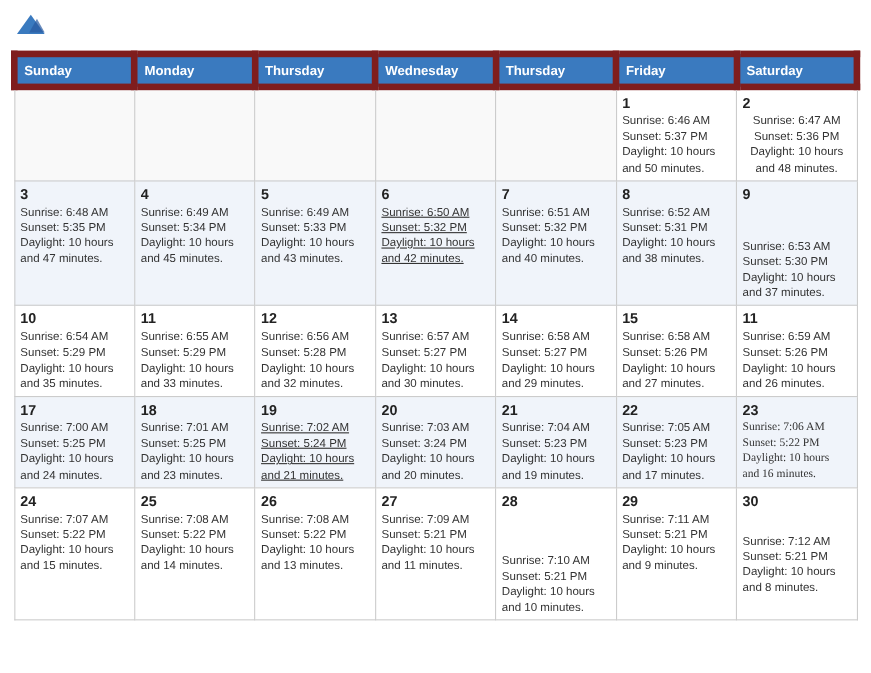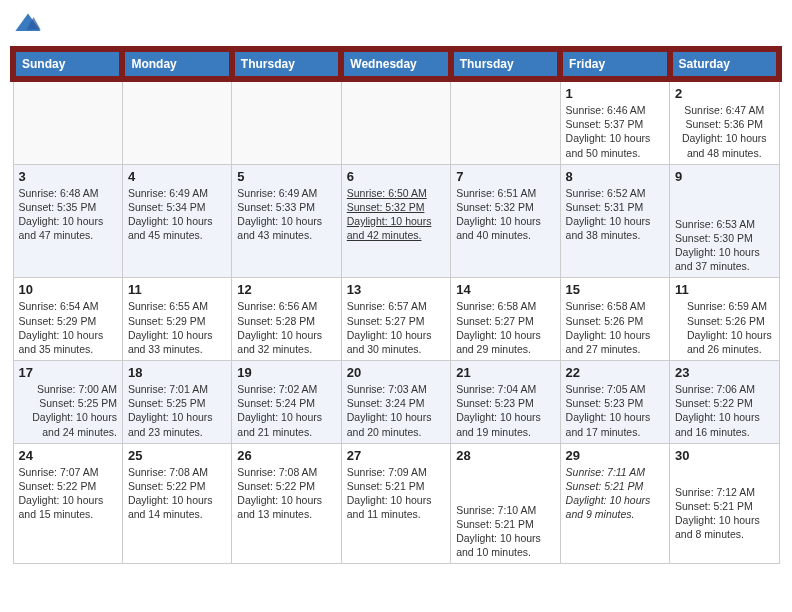--- a/index.html
+++ b/index.html
@@ -227,44 +227,44 @@
         </td>
         <td>
           <span class="day-number">15</span>
           <div class="day-info" style="white-space: pre-line;">Sunrise: 6:58 AM
 Sunset: 5:26 PM
 Daylight: 10 hours
 and 27 minutes.</div>
         </td>
         <td>
           <span class="day-number">11</span>
-          <div class="day-info" style="white-space: pre-line; margin-left: 12px;">Sunrise: 6:59 AM
+          <div class="day-info" style="white-space: pre-line;">Sunrise: 6:59 AM
 Sunset: 5:26 PM
 Daylight: 10 hours
 and 26 minutes.</div>
         </td>
       </tr>
       <tr class="alt-row">
         <td>
           <span class="day-number">17</span>
-          <div class="day-info" style="white-space: pre-line; text-align: right;">Sunrise: 7:00 AM
+          <div class="day-info" style="white-space: pre-line;">Sunrise: 7:00 AM
 Sunset: 5:25 PM
 Daylight: 10 hours
 and 24 minutes.</div>
         </td>
         <td>
           <span class="day-number">18</span>
           <div class="day-info" style="white-space: pre-line;">Sunrise: 7:01 AM
 Sunset: 5:25 PM
 Daylight: 10 hours
 and 23 minutes.</div>
         </td>
         <td>
           <span class="day-number">19</span>
-          <div class="day-info" style="white-space: pre-line;">Sunrise: 7:02 AM
+          <div class="day-info" style="white-space: pre-line; text-decoration: underline;">Sunrise: 7:02 AM
 Sunset: 5:24 PM
 Daylight: 10 hours
 and 21 minutes.</div>
         </td>
         <td>
           <span class="day-number">20</span>
           <div class="day-info" style="white-space: pre-line;">Sunrise: 7:03 AM
 Sunset: 3:24 PM
 Daylight: 10 hours
 and 20 minutes.</div>
@@ -278,21 +278,21 @@
         </td>
         <td>
           <span class="day-number">22</span>
           <div class="day-info" style="white-space: pre-line;">Sunrise: 7:05 AM
 Sunset: 5:23 PM
 Daylight: 10 hours
 and 17 minutes.</div>
         </td>
         <td>
           <span class="day-number">23</span>
-          <div class="day-info" style="white-space: pre-line;">Sunrise: 7:06 AM
+          <div class="day-info" style="white-space: pre-line; font-family: Liberation Serif, serif;">Sunrise: 7:06 AM
 Sunset: 5:22 PM
 Daylight: 10 hours
 and 16 minutes.</div>
         </td>
       </tr>
       <tr>
         <td>
           <span class="day-number">24</span>
           <div class="day-info" style="white-space: pre-line;">Sunrise: 7:07 AM
 Sunset: 5:22 PM
@@ -322,21 +322,21 @@
         </td>
         <td>
           <span class="day-number">28</span>
           <div class="day-info" style="white-space: pre-line; margin-top: 40px;">Sunrise: 7:10 AM
 Sunset: 5:21 PM
 Daylight: 10 hours
 and 10 minutes.</div>
         </td>
         <td>
           <span class="day-number">29</span>
-          <div class="day-info" style="white-space: pre-line; font-style: italic;">Sunrise: 7:11 AM
+          <div class="day-info" style="white-space: pre-line;">Sunrise: 7:11 AM
 Sunset: 5:21 PM
 Daylight: 10 hours
 and 9 minutes.</div>
         </td>
         <td>
           <span class="day-number">30</span>
           <div class="day-info" style="white-space: pre-line; margin-top: 22px;">Sunrise: 7:12 AM
 Sunset: 5:21 PM
 Daylight: 10 hours
 and 8 minutes.</div>

